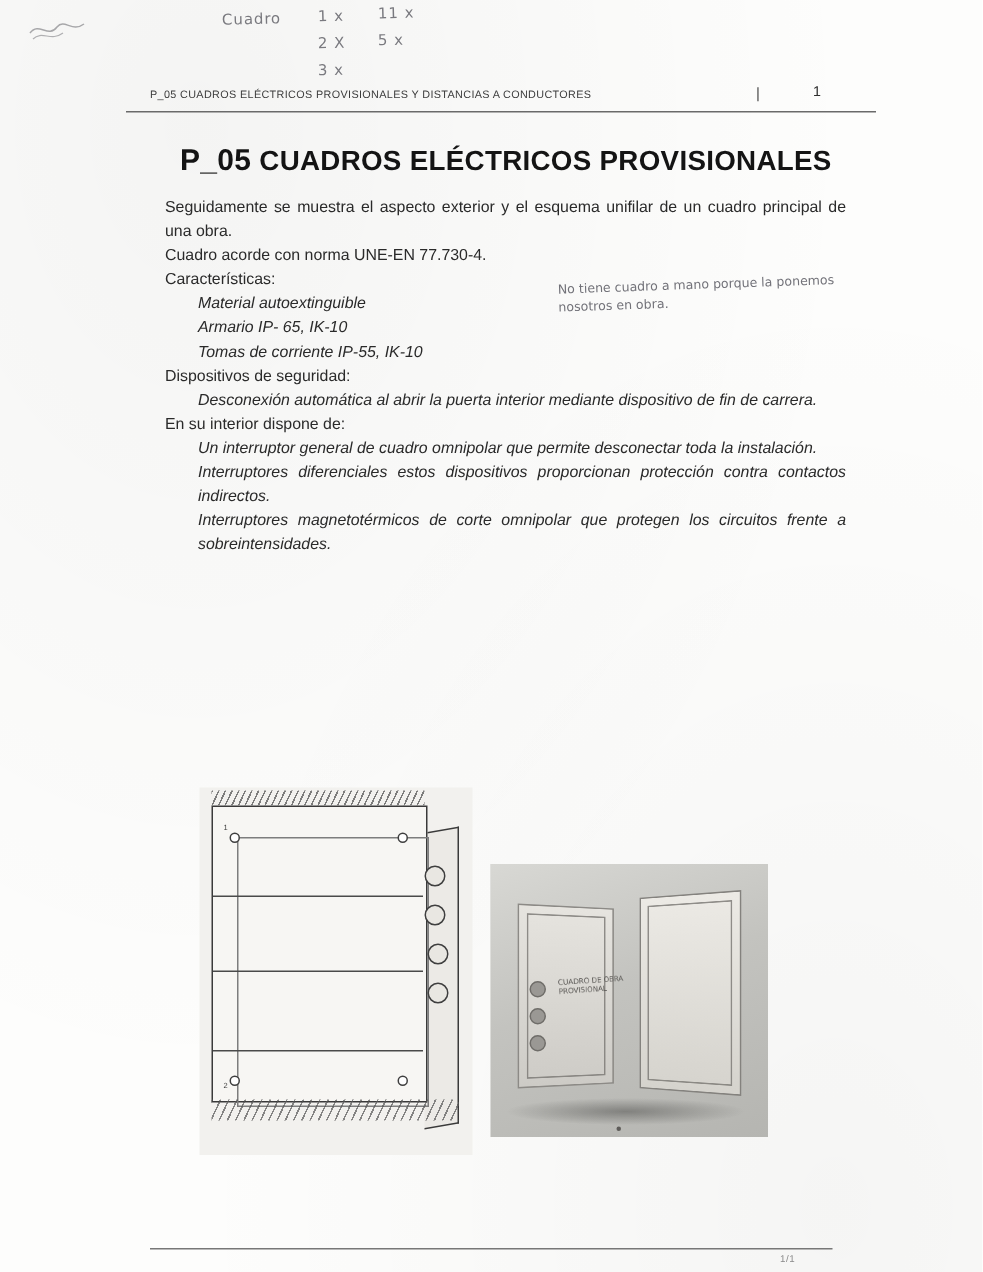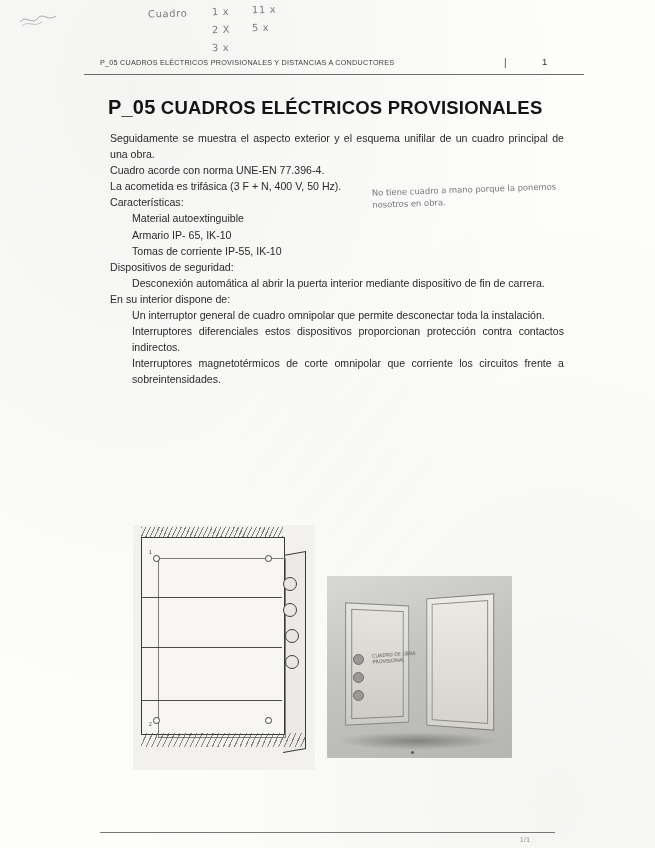--- a/index.html
+++ b/index.html
@@ -86,21 +86,21 @@
     position: absolute;
     left: 458px;
     top: -2px;
     font-size: 9.5px;
     color: #2e2e2e;
   }
 
   
   .title {
     position: absolute;
-    left: 108px;
+    left: 120px;
     top: 96px;
     font-size: 18.5px;
     font-weight: bold;
     color: #141414;
     letter-spacing: 0.2px;
     white-space: nowrap;
   }
   .title .code {
     font-size: 20px;
   }
@@ -114,20 +114,21 @@
     font-size: 10.6px;
     line-height: 16.1px;
     color: #2a2a2a;
     text-align: justify;
   }
   .body-block p {
     margin: 0;
   }
   .indent1 {
     padding-left: 22px;
+    font-style: italic;
   }
   .just {
     text-align: justify;
     text-justify: inter-word;
   }
 
   
   .hw-note {
     position: absolute;
     left: 372px;
@@ -353,35 +354,34 @@
     <div class="header-rule"></div>
   </div>
 
   <div class="title">
     <span class="code">P_05</span>
     <span>CUADROS ELÉCTRICOS PROVISIONALES</span>
   </div>
 
   <div class="body-block">
     <p class="just">Seguidamente se muestra el aspecto exterior y el esquema unifilar de un cuadro principal de una obra.</p>
-    <p>Cuadro acorde con norma UNE-EN 77.396-4.</p>
-    <p>La acometida es trifásica (3 F + N, 400 V, 50 Hz).</p>
+    <p>Cuadro acorde con norma UNE-EN 77.730-4.</p>
     <p>Características:</p>
 
     <p class="indent1">Material autoextinguible</p>
     <p class="indent1">Armario IP- 65, IK-10</p>
     <p class="indent1">Tomas de corriente IP-55, IK-10</p>
 
     <p>Dispositivos de seguridad:</p>
     <p class="indent1 just">Desconexión automática al abrir la puerta interior mediante dispositivo de fin de carrera.</p>
 
     <p>En su interior dispone de:</p>
     <p class="indent1 just">Un interruptor general de cuadro omnipolar que permite desconectar toda la instalación.</p>
     <p class="indent1 just">Interruptores diferenciales estos dispositivos proporcionan protección contra contactos indirectos.</p>
-    <p class="indent1 just">Interruptores magnetotérmicos de corte omnipolar que corriente los circuitos frente a sobreintensidades.</p>
+    <p class="indent1 just">Interruptores magnetotérmicos de corte omnipolar que protegen los circuitos frente a sobreintensidades.</p>
   </div>
 
   <div class="hw-note">No tiene cuadro a mano porque la ponemos nosotros en obra.</div>
 
   <div class="fig-left">
     <div class="cab-hatch-top"></div>
     <div class="cab-side"></div>
     <div class="cab-outer">
       <div class="cab-inner"></div>
     </div>

